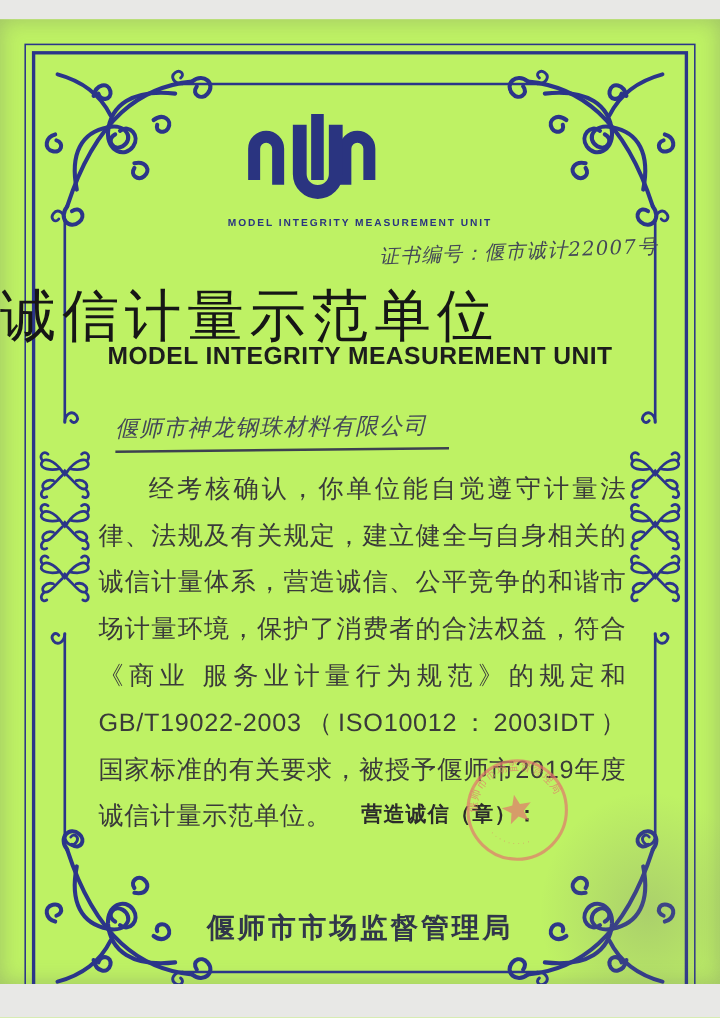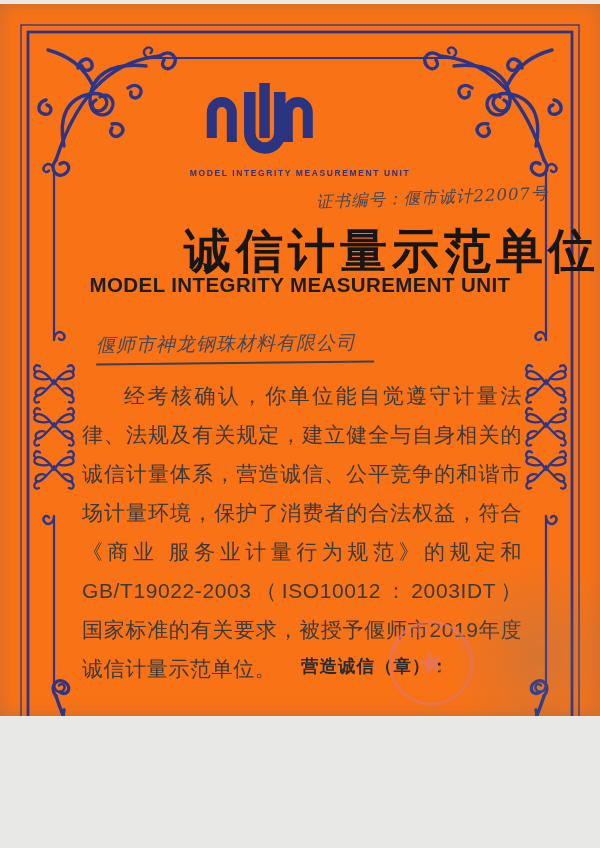--- a/index.html
+++ b/index.html
@@ -1,18 +1,18 @@
 <!DOCTYPE html>
 <html><head>
 <meta charset="utf-8">
 <style>
   html,body{margin:0;padding:0;background:#e8e8e6;}
   .page{
-    position:relative;width:600px;height:712px;margin:4px auto;
-    background:#f97316;overflow:hidden;
+    position:relative;width:600px;height:804px;margin:16px auto;
+    background:#bef264;overflow:hidden;
     font-family:"Liberation Sans","DejaVu Sans",sans-serif;
     color:#333;
   }
   .page::after{ 
     content:"";position:absolute;inset:0;pointer-events:none;
     box-shadow:inset 0 0 18px rgba(100,100,105,.35);
   }
   .page::before{ 
     content:"";position:absolute;right:-30px;bottom:-40px;width:180px;height:200px;
     background:radial-gradient(closest-side,rgba(120,120,125,.28),rgba(120,120,125,0));
@@ -30,22 +30,22 @@
   .hand{
     font-family:"DejaVu Serif","Liberation Serif",serif;
     color:#434857;font-style:italic;
   }
   .cert-no{
     position:absolute;right:52px;top:183px;z-index:2;
     font-size:16.5px;letter-spacing:1px;transform:rotate(-2.2deg);white-space:nowrap;
   }
 
   .title{
-    position:absolute;left:0;right:0;top:216px;z-index:2;text-align:right;
-    font-family:"DejaVu Serif","Liberation Serif",serif;font-weight:bold;
+    position:absolute;left:0;right:0;top:216px;z-index:2;text-align:left;
+    font-family:"DejaVu Serif","Liberation Serif",serif;font-weight:normal;
     font-size:47px;letter-spacing:5px;color:#161616;white-space:nowrap;
   }
   .subtitle{
     position:absolute;left:0;right:0;top:269px;z-index:2;text-align:center;
     font-weight:bold;font-size:20.5px;letter-spacing:.4px;color:#1d1d1d;white-space:nowrap;
   }
 
   .company{
     position:absolute;left:96px;top:327px;width:278px;z-index:2;
     font-size:19px;letter-spacing:1px;padding-bottom:5px;

